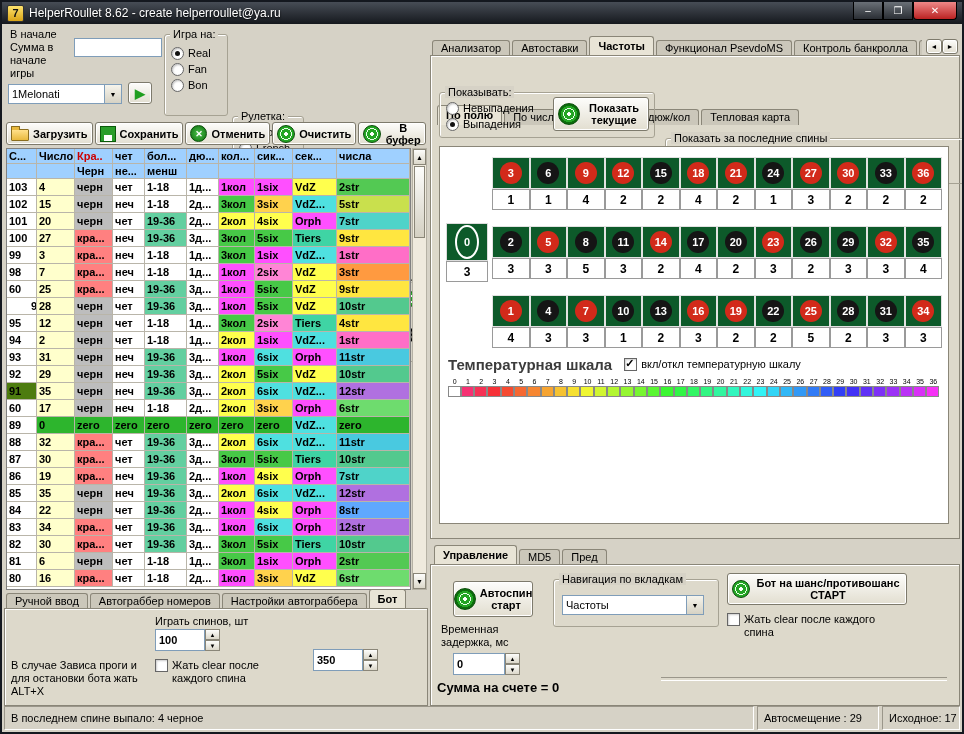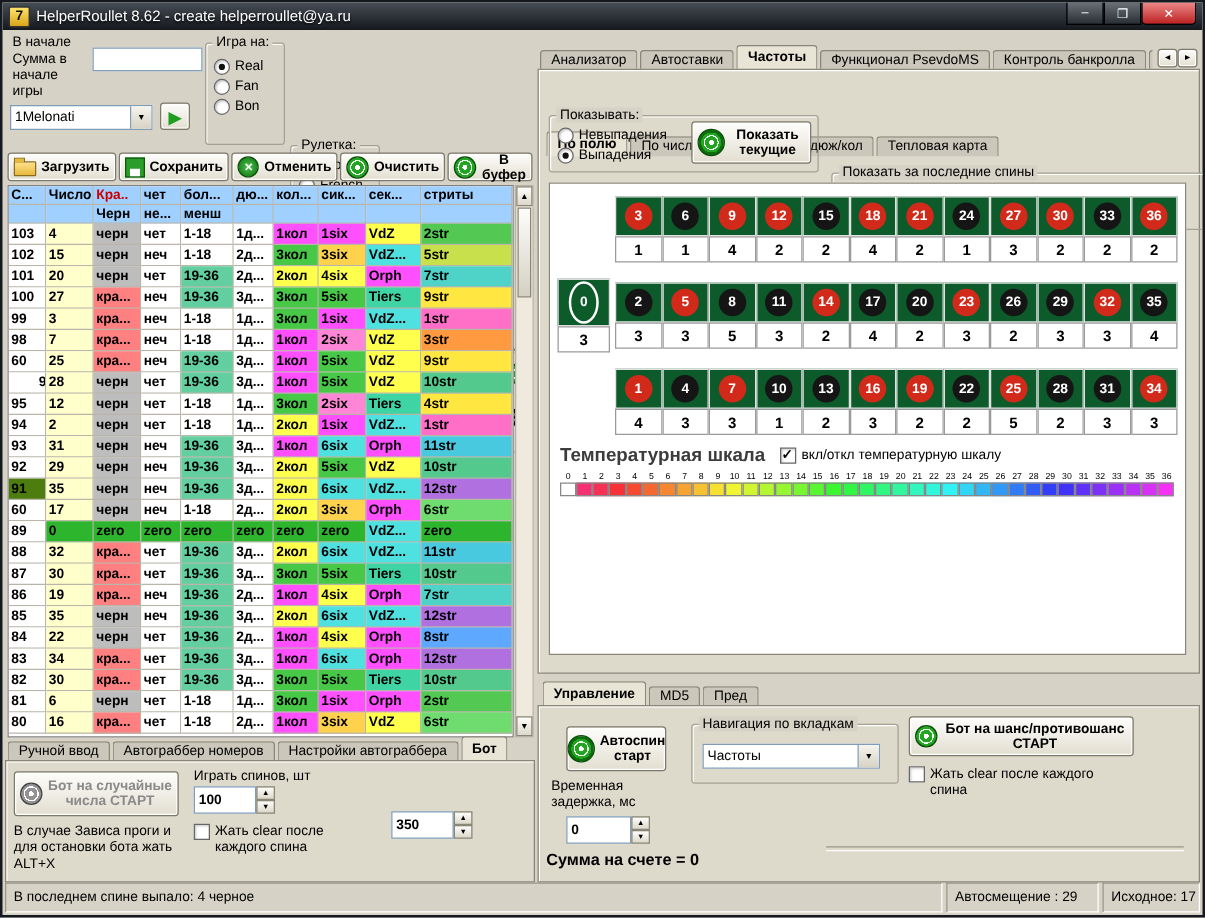--- a/index.html
+++ b/index.html
@@ -228,21 +228,21 @@
         <div class="trow thead">
           <div class="tcell">С...</div>
           <div class="tcell">Число</div>
           <div class="tcell" style="color: rgb(204, 0, 0);">Кра..</div>
           <div class="tcell">чет</div>
           <div class="tcell">бол...</div>
           <div class="tcell">дю...</div>
           <div class="tcell">кол...</div>
           <div class="tcell">сик...</div>
           <div class="tcell">сек...</div>
-          <div class="tcell">стриты</div>
+          <div class="tcell">числа</div>
         </div>
         <div class="trow thead">
           <div class="tcell"></div>
           <div class="tcell"></div>
           <div class="tcell">Черн</div>
           <div class="tcell">не...</div>
           <div class="tcell">менш</div>
           <div class="tcell"></div>
           <div class="tcell"></div>
           <div class="tcell"></div>
@@ -545,24 +545,20 @@
       <span class="sb-arrow">▼</span>
     </div>
 
     <div class="abs tabstrip" style="left:2px;top:563px;right:0;">
         <div class="tab">Ручной ввод</div>
         <div class="tab">Автограббер номеров</div>
         <div class="tab">Настройки автограббера</div>
         <div class="tab active">Бот</div>
       </div>
     <div class="abs page" style="left:0;top:582px;right:0;bottom:0;">
-      <button class="btn two dis abs" style="left:6px;top:8px;width:132px;height:36px;">
-        <span class="wheel sm gray"></span>
-        <span class="lbl">Бот на случайные числа СТАРТ</span>
-      </button>
       <div class="abs" style="left:150px;top:6px;width:100px;">Играть спинов, шт</div>
       <div class="abs spin" style="left:150px;top:20px;">
         <span class="sval" style="min-width:50px;">100</span>
         <span class="sbtns">
             <span>▲</span>
             <span>▼</span>
           </span>
       </div>
       <div class="abs spin" style="left:308px;top:40px;">
         <span class="sval" style="min-width:50px;text-align:center;">350</span>

